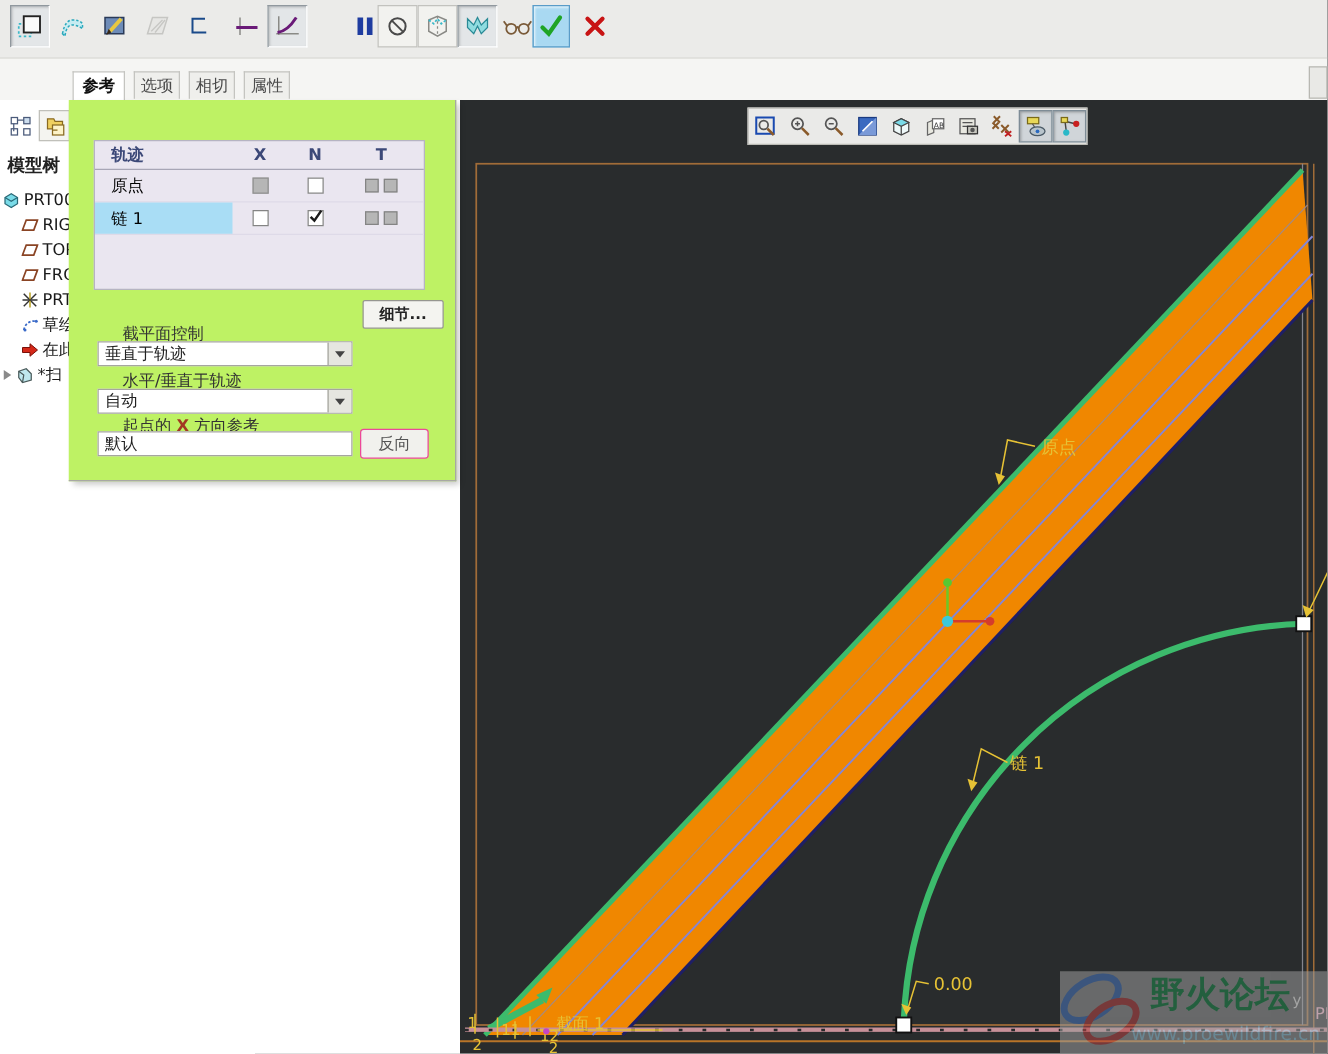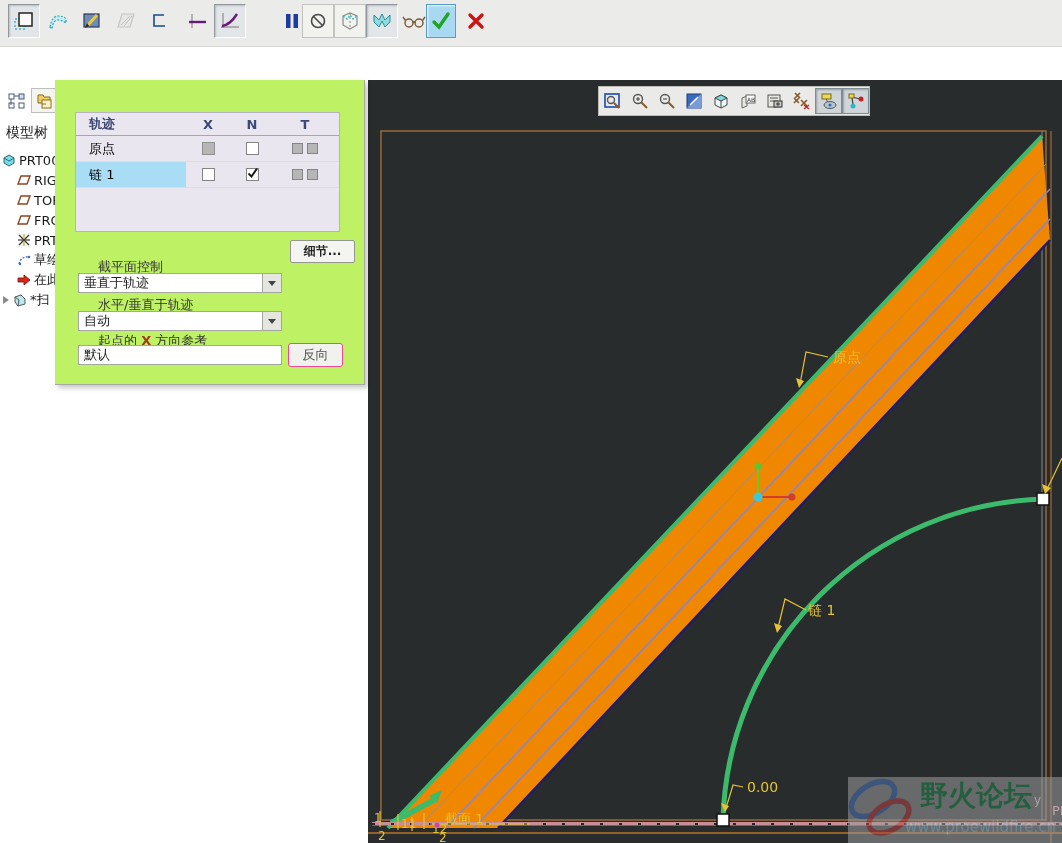--- a/index.html
+++ b/index.html
@@ -21,21 +21,21 @@
        border-bottom:none;background:#efefec;color:#4a4a4a;font-size:13px;display:flex;
        align-items:center;justify-content:center;}
   .tab.active{background:#fff;color:#111;font-weight:bold;height:23px;z-index:3;}
   .frag{position:absolute;right:0;top:6px;width:15px;height:26px;background:#e9e9e6;
         border:1px solid #b8b8b2;box-sizing:border-box;}
   
   .sidebar{position:absolute;left:0;top:80px;width:368px;height:763px;background:#fff;}
   .sbtn{position:absolute;top:8px;width:25px;height:25px;display:flex;align-items:center;
         justify-content:center;box-sizing:border-box;}
   .sbtn.raised{border:1px solid #c0c0ba;background:#f4f4f0;}
-  .mt-title{position:absolute;left:6px;top:44px;font-size:14px;font-weight:normal;color:#222;}
+  .mt-title{position:absolute;left:6px;top:44px;font-size:14px;font-weight:bold;color:#222;}
   .tree{position:absolute;left:0;top:70px;width:368px;}
   .trow{height:20px;display:flex;align-items:center;font-size:13px;color:#1a1a1a;white-space:nowrap;}
   .trow .ticon{width:14px;height:14px;margin-right:3px;flex:0 0 auto;}
   .exp{width:10px;height:10px;margin-right:2px;flex:0 0 auto;}
   
   .panel{position:absolute;left:55px;top:80px;width:310px;height:305px;background:#bef264;
          box-sizing:border-box;border-right:1px solid #a8a8a4;border-bottom:1px solid #a8a8a4;
          box-shadow:3px 3px 5px rgba(0,0,0,.22);z-index:5;}
   .trk-table{position:absolute;left:20px;top:32px;width:265px;height:120px;background:#eae6f0;
          border:1px solid #b6b4c2;box-sizing:border-box;font-size:13px;}
@@ -158,20 +158,27 @@
         <path d="M4,12 L9,17 L18,4" fill="none" stroke="#1fa426" stroke-width="3.4" stroke-linecap="round"></path>
       </svg>
     </div>
     <div class="tbtn" style="left:460px">
       <svg width="20" height="20" viewBox="0 0 20 20">
         <path d="M4,4 L16,16 M16,4 L4,16" stroke="#c81414" stroke-width="3.4" stroke-linecap="round"></path>
       </svg>
     </div>
   </div>
 
+  <div class="tabstrip">
+    <div class="tab active" style="left:58px;width:42px">参考</div>
+    <div class="tab" style="left:107px;width:37px">选项</div>
+    <div class="tab" style="left:151px;width:37px">相切</div>
+    <div class="tab" style="left:195px;width:37px">属性</div>
+    <div class="frag"></div>
+  </div>
 
   <div class="sidebar">
     <div class="sbtn" style="left:4px">
       <svg width="18" height="18" viewBox="0 0 18 18">
         <rect x="1" y="2" width="5" height="5" fill="#fff" stroke="#4a5a7a"></rect>
         <rect x="11" y="2" width="5" height="5" fill="#cde" stroke="#4a5a7a"></rect>
         <rect x="1" y="11" width="5" height="5" fill="#fff" stroke="#4a5a7a"></rect>
         <rect x="11" y="11" width="5" height="5" fill="#fff" stroke="#4a5a7a"></rect>
         <line x1="6" y1="4" x2="11" y2="4" stroke="#4a5a7a"></line>
           <line x1="3" y1="7" x2="3" y2="13" stroke="#4a5a7a"></line>

